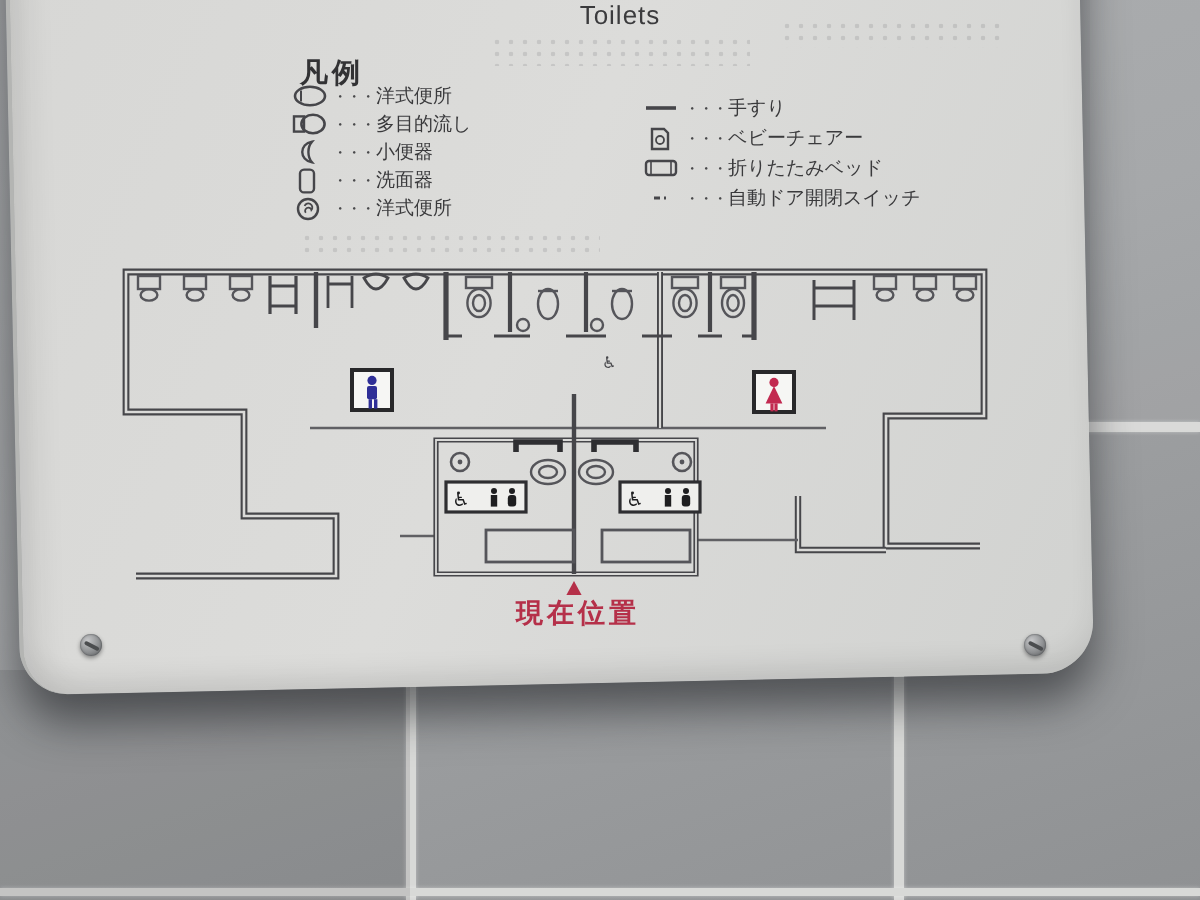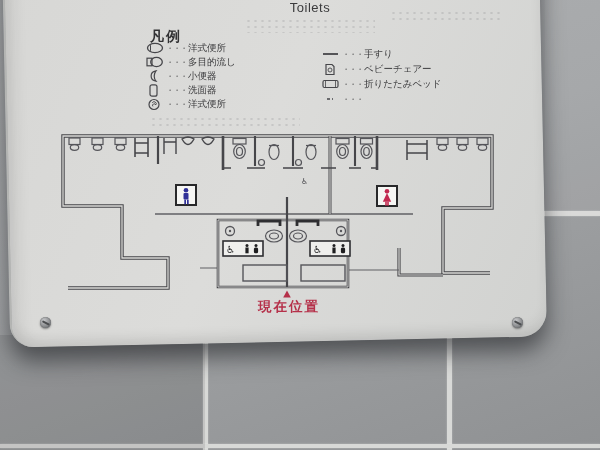--- a/index.html
+++ b/index.html
@@ -148,20 +148,21 @@
   <span class="dots">・・・</span>
   <span>折りたたみベッド</span>
 </div>
 <div class="lrow" style="left:322px;top:92px;">
   <span class="ic">
     <svg width="18" height="8" viewBox="0 0 18 8">
         <path d="M5,4 H11" stroke="#46464a" stroke-width="1.4" stroke-dasharray="3 2"></path>
       </svg>
   </span>
   <span class="dots">・・・</span>
+  <span>自動ドア開閉スイッチ</span>
 </div>
 
 <div class="plan-wrap">
 <svg width="450" height="190" viewBox="0 0 450 190">
 
   <g>
     <path d="M13,162 H113 V132 H67 V80 H8 V10 H437 V82 H388 V147 H435" fill="none" stroke="#46464a" stroke-width="3.4"></path>
     <path d="M13,162 H113 V132 H67 V80 H8 V10 H437 V82 H388 V147 H435" fill="none" stroke="#dadad8" stroke-width="1.3"></path>
     <path d="M344,122 V149 H388" fill="none" stroke="#46464a" stroke-width="3.2"></path>
     <path d="M344,122 V149 H388" fill="none" stroke="#dadad8" stroke-width="1.2"></path>

